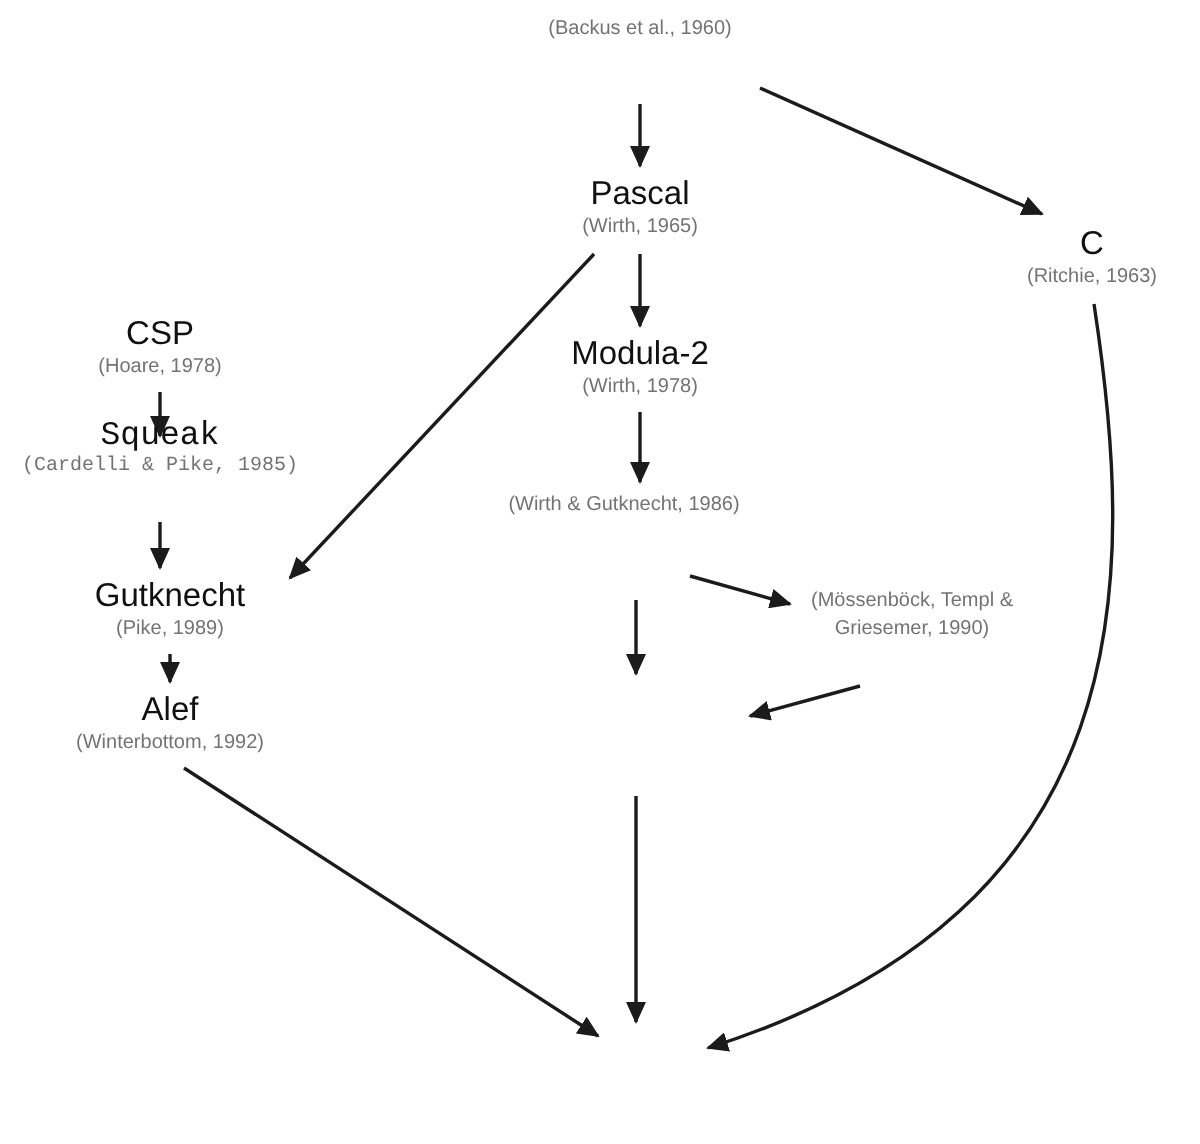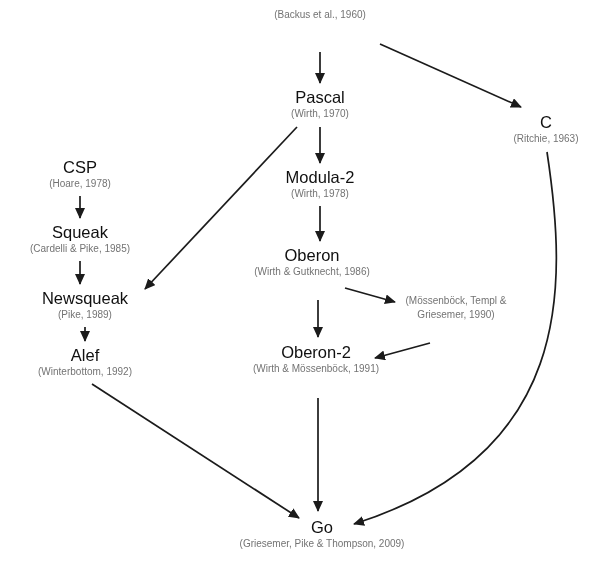--- a/index.html
+++ b/index.html
@@ -62,65 +62,56 @@
     <path d="M92,384 L299,518" marker-end="url(#ah)"></path>
     <path d="M547,152 C568,290 572,455 354,524" marker-end="url(#ah)"></path>
   </svg>
 
   <div class="node" style="left:320px;top:8px;">
     <div class="citation">(Backus et al., 1960)</div>
   </div>
 
   <div class="node" style="left:320px;top:88px;">
     <div class="title">Pascal</div>
-    <div class="citation">(Wirth, 1970)</div>
+    <div class="citation">(Wirth, 1965)</div>
   </div>
 
   <div class="node" style="left:546px;top:113px;">
     <div class="title">C</div>
     <div class="citation">(Ritchie, 1963)</div>
   </div>
 
   <div class="node" style="left:80px;top:158px;">
     <div class="title">CSP</div>
     <div class="citation">(Hoare, 1978)</div>
   </div>
 
   <div class="node" style="left:320px;top:168px;">
     <div class="title">Modula-2</div>
     <div class="citation">(Wirth, 1978)</div>
   </div>
 
-  <div class="node" style="left:80px;top:223px;">
+  <div class="node" style="left:80px;top:208px;font-family:Liberation Mono, monospace;">
     <div class="title">Squeak</div>
     <div class="citation">(Cardelli &amp; Pike, 1985)</div>
   </div>
 
   <div class="node" style="left:312px;top:246px;">
-    <div class="title">Oberon</div>
     <div class="citation wrap cw122">(Wirth &amp; Gutknecht, 1986)</div>
   </div>
 
   <div class="node" style="left:85px;top:289px;">
-    <div class="title">Newsqueak</div>
+    <div class="title">Gutknecht</div>
     <div class="citation">(Pike, 1989)</div>
   </div>
 
   <div class="node" style="left:456px;top:294px;">
     <div class="citation wrap cw124">(Mössenböck, Templ &amp; Griesemer, 1990)</div>
   </div>
 
-  <div class="node" style="left:316px;top:343px;">
-    <div class="title">Oberon-2</div>
-    <div class="citation wrap cw132">(Wirth &amp; Mössenböck, 1991)</div>
-  </div>
 
   <div class="node" style="left:85px;top:346px;">
     <div class="title">Alef</div>
     <div class="citation">(Winterbottom, 1992)</div>
   </div>
 
-  <div class="node" style="left:322px;top:518px;">
-    <div class="title">Go</div>
-    <div class="citation">(Griesemer, Pike &amp; Thompson, 2009)</div>
-  </div>
 
 </div>
 
 </body></html>

